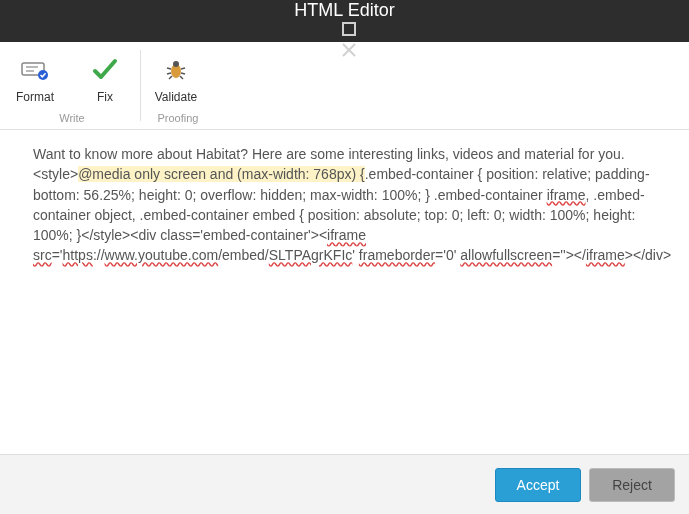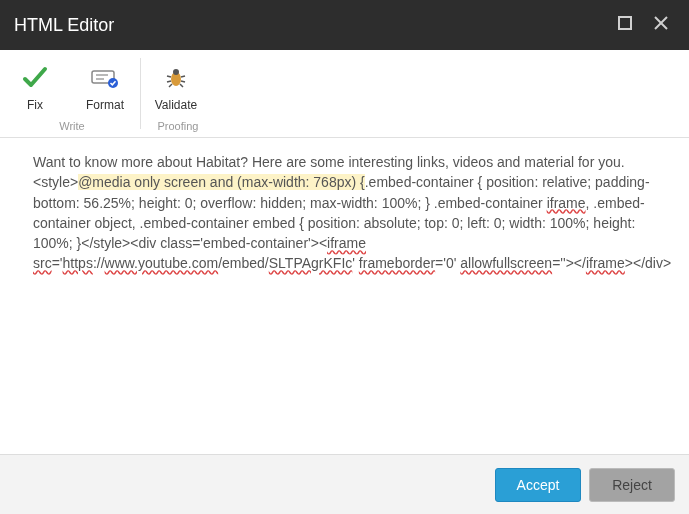--- a/index.html
+++ b/index.html
@@ -1,18 +1,18 @@
 <!DOCTYPE html>
 <html><head>
 <meta charset="utf-8">
 <style>
 * { box-sizing: border-box; margin: 0; padding: 0; }
 body { font-family: Arial, sans-serif; background: #f0f0f0; width: 689px; height: 514px; overflow: hidden; }
 .window { width: 689px; height: 514px; background: #fff; display: flex; flex-direction: column; }
-.titlebar { background: #2d2d2d; height: 50px; display: flex; align-items: center; padding: 0 14px; color: #fff; }
+.titlebar { background: #2d2d2d; height: 42px; display: flex; align-items: center; padding: 0 14px; color: #fff; flex-direction: column; }
 .titlebar-title { font-size: 18px; font-weight: normal; flex: 1; }
 .titlebar-btn { width: 28px; height: 28px; color: #d0d0d0; display: flex; align-items: center; justify-content: center; cursor: pointer; margin-left: 8px; }
 .titlebar-btn svg { stroke: #d0d0d0; fill: none; stroke-width: 2; }
 .toolbar { height: 88px; display: flex; align-items: stretch; border-bottom: 1px solid #e0e0e0; }
 .toolbar-group { display: flex; flex-direction: column; }
 .toolbar-buttons { display: flex; flex: 1; }
 .toolbar-btn { width: 70px; display: flex; flex-direction: column; align-items: center; justify-content: center; cursor: pointer; padding-top: 8px; }
 .toolbar-btn .icon { height: 28px; display: flex; align-items: center; justify-content: center; margin-bottom: 6px; }
 .toolbar-btn .label { font-size: 12px; color: #333; }
 .toolbar-group-label { font-size: 11px; color: #999; text-align: center; padding: 3px 0 5px 4px; }
@@ -46,37 +46,37 @@
           </svg>
       </span>
     </div>
   </div>
 
   <div class="toolbar">
     <div class="toolbar-group">
       <div class="toolbar-buttons">
         <div class="toolbar-btn">
           <span class="icon">
-            <svg width="26" height="24" viewBox="0 0 26 24">
-                <path d="M3 13 l6 6 l14 -16" stroke="#3fa84a" stroke-width="4" fill="none" stroke-linecap="round" stroke-linejoin="round"></path>
-              </svg>
-          </span>
-          <span class="label">Fix</span>
-        </div>
-        <div class="toolbar-btn">
-          <span class="icon">
             <svg width="30" height="20" viewBox="0 0 30 20">
                 <rect x="2" y="3" width="22" height="12" fill="none" stroke="#888" stroke-width="1.5" rx="2"></rect>
                 <line x1="6" y1="7" x2="18" y2="7" stroke="#888" stroke-width="1.2"></line>
                 <line x1="6" y1="11" x2="14" y2="11" stroke="#888" stroke-width="1.2"></line>
                 <circle cx="23" cy="15" r="5" fill="#2a5fd6"></circle>
                 <path d="M20.5 15 l1.8 1.8 l3.2 -3.6" stroke="#fff" stroke-width="1.5" fill="none"></path>
               </svg>
           </span>
           <span class="label">Format</span>
+        </div>
+        <div class="toolbar-btn">
+          <span class="icon">
+            <svg width="26" height="24" viewBox="0 0 26 24">
+                <path d="M3 13 l6 6 l14 -16" stroke="#3fa84a" stroke-width="4" fill="none" stroke-linecap="round" stroke-linejoin="round"></path>
+              </svg>
+          </span>
+          <span class="label">Fix</span>
         </div>
       </div>
       <div class="toolbar-group-label">Write</div>
     </div>
 
     <div class="sep"></div>
 
     <div class="toolbar-group">
       <div class="toolbar-buttons">
         <div class="toolbar-btn">

